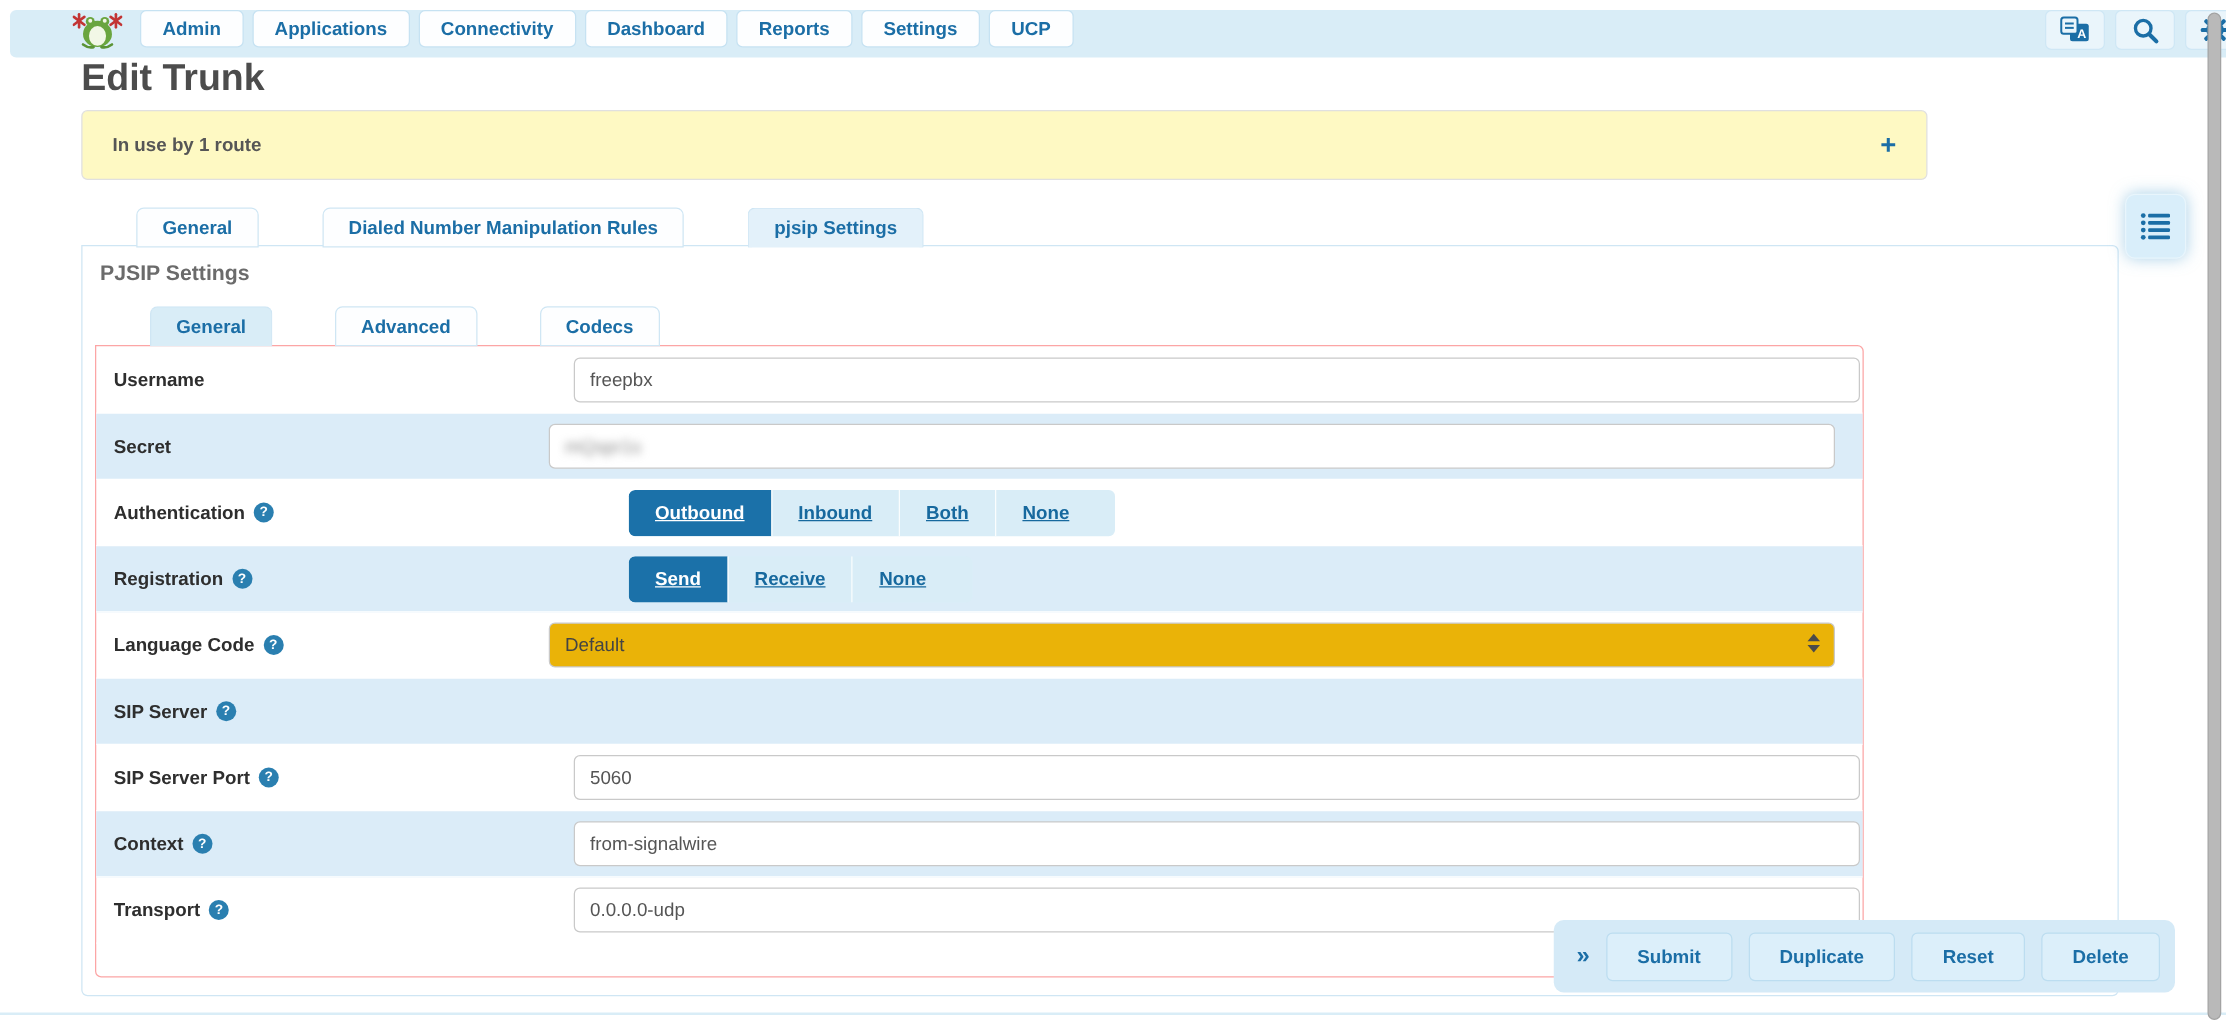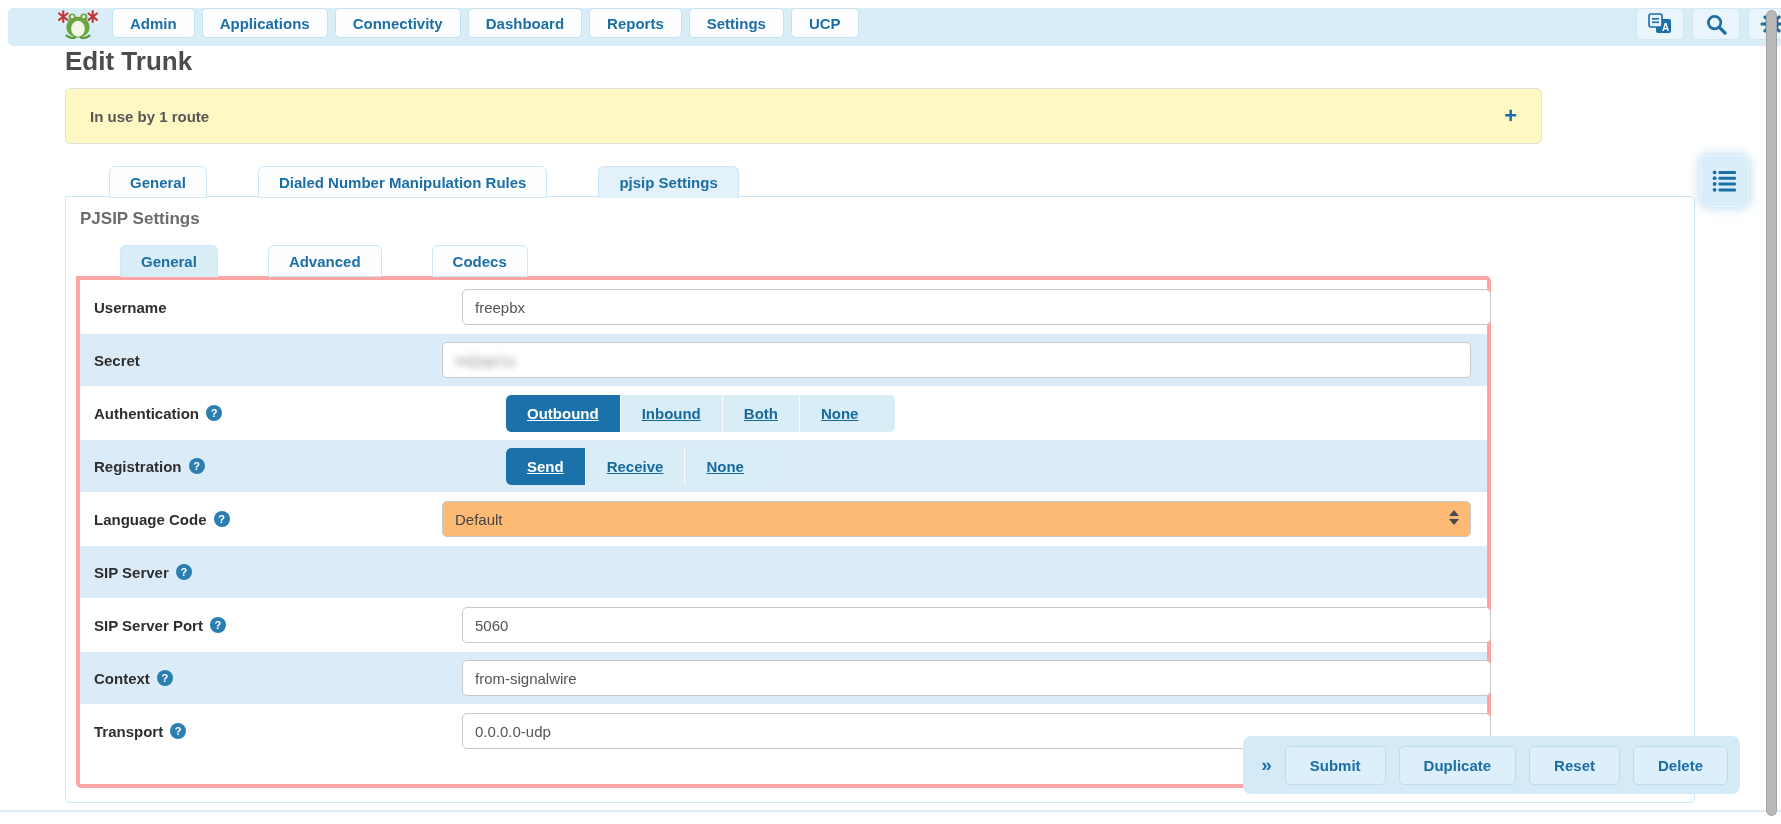--- a/index.html
+++ b/index.html
@@ -12,21 +12,21 @@
   .logo{width:44px;height:32px;margin-left:8px;display:flex;align-items:center;justify-content:center;}
   .nav-items{display:flex;gap:7px;margin-left:12px;}
   .nav-btn{background:#fdfeff;border:1px solid #c6e2f2;border-radius:5px;height:28px;
            padding:0 17px;display:flex;align-items:center;color:#1b6ea6;font-weight:bold;
            font-size:15px;cursor:pointer;}
   .nav-right{margin-left:auto;display:flex;gap:8px;margin-right:12px;}
   .icon-btn{width:46px;height:30px;background:#eaf5fb;border:1px solid #cfe7f5;border-radius:5px;
             display:flex;align-items:center;justify-content:center;cursor:pointer;}
 
   
-  .page-title{position:absolute;left:65px;top:46px;font-size:26px;font-weight:bold;color:#4c4c4c;}
+  .page-title{position:absolute;left:65px;top:46px;font-size:30px;font-weight:bold;color:#4c4c4c;}
   .usage-panel{position:absolute;left:65px;top:88px;width:1477px;height:56px;background:#fef9c3;
                border:1px solid #e0e0e0;border-radius:5px;display:flex;align-items:center;
                padding:0 24px;box-sizing:border-box;cursor:pointer;}
   .usage-text{font-size:15px;font-weight:bold;color:#565656;}
   .usage-plus{margin-left:auto;color:#1b6ea6;font-size:22px;font-weight:bold;line-height:1;}
 
   
   .main-tabs{position:absolute;left:65px;top:166px;display:flex;gap:7px;z-index:3;}
   .tab{background:#fdfeff;border:1px solid #cfe6f4;border-bottom:1px solid #cfe6f4;
        border-radius:6px 6px 0 0;padding:0 20px;height:30px;display:flex;align-items:center;
@@ -35,21 +35,21 @@
 
   .outer-panel{position:absolute;left:65px;top:196px;width:1630px;box-sizing:border-box;
                border:1px solid #cfe6f4;border-radius:0 5px 5px 5px;background:#fff;
                padding:10px 12px 14px 10px;}
   .section-heading{font-size:17px;font-weight:bold;color:#6b6b6b;margin:2px 0 16px 4px;}
 
   
   .sub-tabs{display:flex;gap:6px;margin-left:0;position:relative;z-index:3;}
   .sub-tabs .tab{height:30px;}
   .sub-tabs .tab.active{background:#d9edf7;height:31px;}
-  .inner-panel{width:1415px;box-sizing:border-box;border:4px solid #fca5a5;margin-top:-1px;
+  .inner-panel{width:1415px;box-sizing:border-box;border:1px solid #fca5a5;margin-top:-1px;
                border-radius:0 5px 5px 5px;background:#fff;padding:1px 0 26px 0;}
 
   
   .row{display:flex;align-items:center;min-height:52px;padding:0 10px 0 14px;border-bottom:1px solid #fff;}
   .row.alt{background:#dbecf8;}
   .row-label{width:348px;flex:none;display:flex;align-items:center;gap:7px;
              font-size:15px;font-weight:bold;color:#2e2e2e;}
   .help{width:16px;height:16px;border-radius:50%;background:#2a7fb0;color:#fff;font-size:11px;
         font-weight:bold;display:flex;align-items:center;justify-content:center;cursor:pointer;flex:none;}
   .row-control{flex:1;display:flex;align-items:center;}
@@ -58,21 +58,21 @@
   .blur-box{width:1029px;height:36px;box-sizing:border-box;border:1px solid #c9c9c9;border-radius:5px;
             padding:0 12px;display:flex;align-items:center;background:#fff;}
   .blurred{filter:blur(3.5px);color:#8a8a8a;font-size:15px;user-select:none;}
   .buttonset{margin-left:64px;display:inline-flex;align-items:stretch;background:#d9edf7;
              border-radius:5px;padding-right:16px;overflow:hidden;cursor:pointer;}
   .seg{padding:10px 21px;font-size:15px;font-weight:bold;color:#17699e;text-decoration:underline;}
   .seg + .seg{border-left:1px solid rgba(255,255,255,0.85);}
   .seg.active{background:#1b71a9;color:#fff;border-radius:5px 0 0 5px;}
   .select-box{position:relative;width:1029px;height:36px;box-sizing:border-box;border:1px solid #c9c9c9;
               border-radius:5px;display:flex;align-items:center;padding:0 12px;font-size:15px;color:#444;
-              background:#fdba74;cursor:pointer;}
+              background:#eab308;cursor:pointer;}
   .select-arrows{position:absolute;right:11px;top:8px;display:flex;flex-direction:column;gap:3px;}
   .tri-up{width:0;height:0;border-left:5px solid transparent;border-right:5px solid transparent;
           border-bottom:6px solid #4a4a4a;}
   .tri-down{width:0;height:0;border-left:5px solid transparent;border-right:5px solid transparent;
             border-top:6px solid #4a4a4a;}
 
   
   .float-list-btn{position:absolute;right:32px;top:155px;width:47px;height:50px;background:#d9eefa;
                   border:1px solid #e8f5fc;border-radius:8px;display:flex;align-items:center;
                   justify-content:center;box-shadow:0 0 12px rgba(110,175,215,.55);cursor:pointer;z-index:6;}

